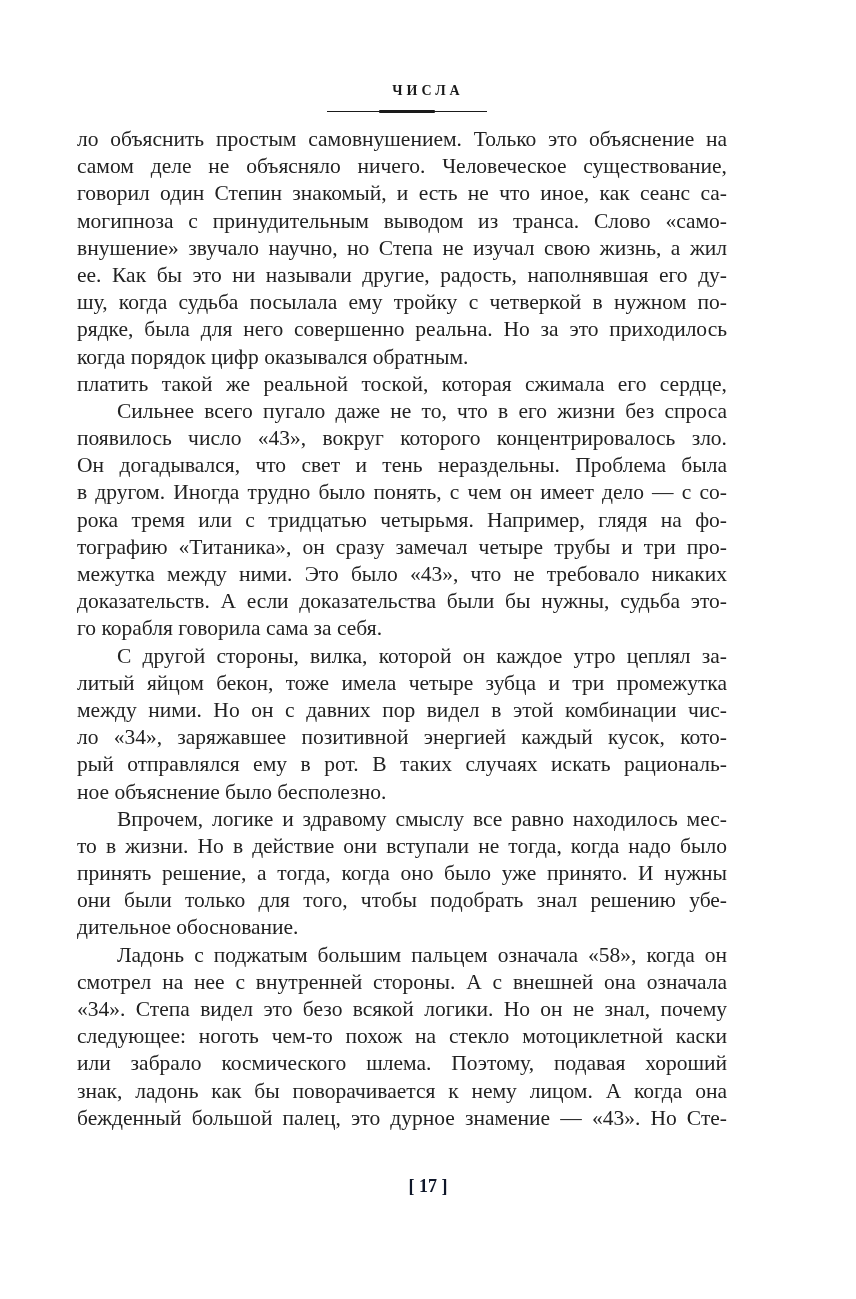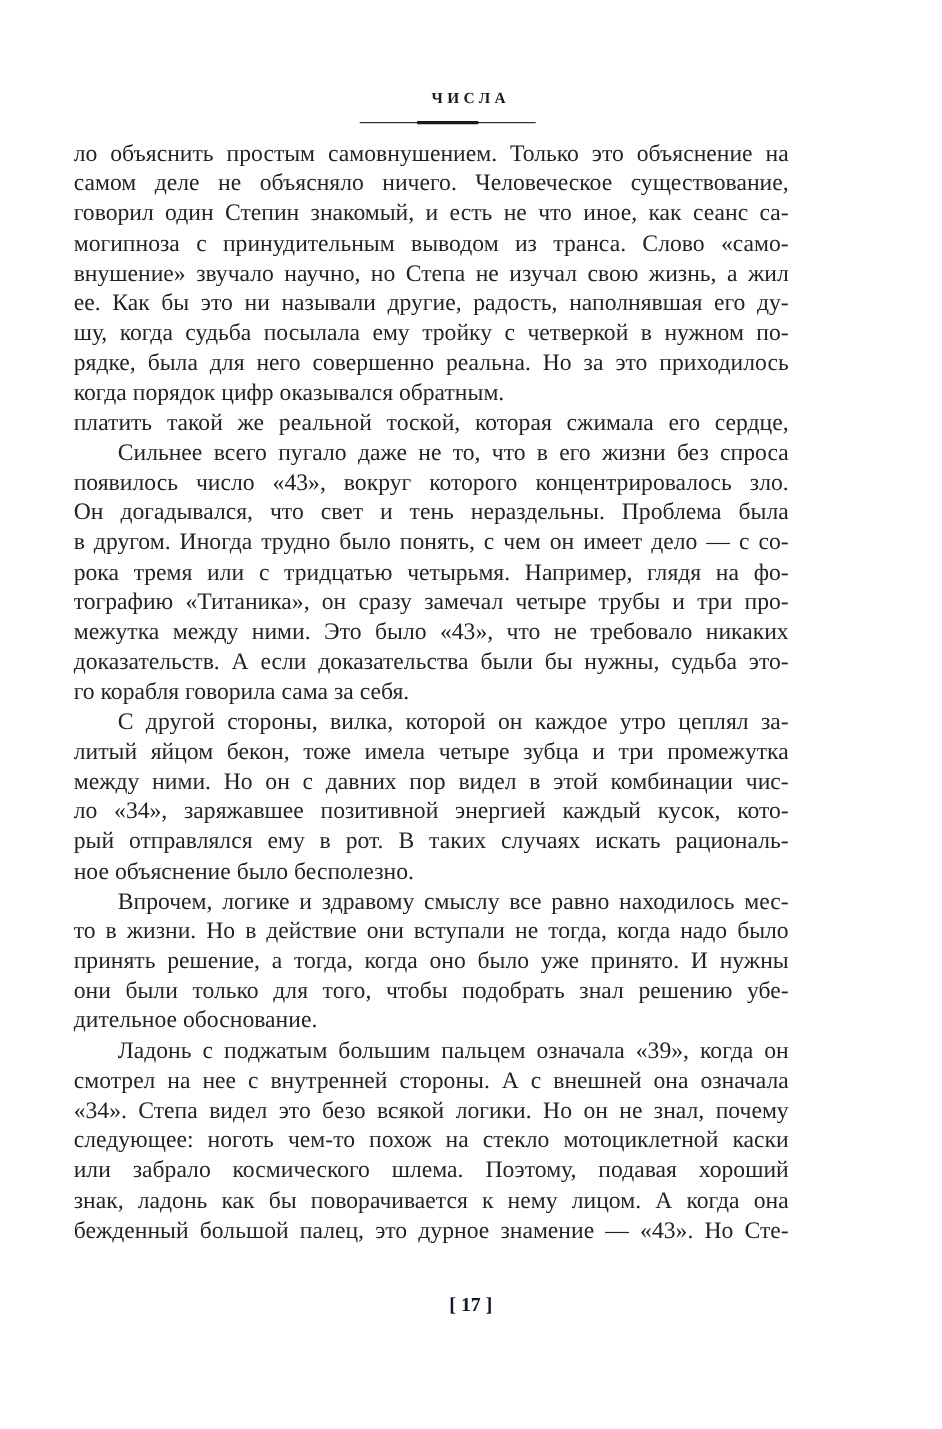--- a/index.html
+++ b/index.html
@@ -6,21 +6,21 @@
   body { width: 856px; height: 1299px; position: relative; overflow: hidden; }
   .page { position: absolute; left: 0; top: 0; width: 856px; height: 959px; background: #ffffff; }
   .running-head {
     position: absolute; top: 83px; left: 0; width: 856px; text-align: center;
     font-family: "Liberation Serif", "DejaVu Serif", serif;
     font-weight: bold; font-size: 14px; letter-spacing: 4px; color: #1a1a1a;
   }
   .head-rule { position: absolute; top: 111px; left: 327px; width: 160px; height: 1px; background: #1a1a1a; }
   .head-rule-bold { position: absolute; top: 110px; left: 379px; width: 56px; height: 3px; background: #1a1a1a; border-radius: 1px; }
   .text-block {
-    position: absolute; left: 67px; top: 126px; width: 650px;
+    position: absolute; left: 77px; top: 126px; width: 650px;
     font-family: "Liberation Serif", "DejaVu Serif", serif;
     font-size: 21.5px; line-height: 27.2px; color: #222222;
     text-align: justify;
   }
   .line { display: block; white-space: nowrap; text-align-last: justify; text-align: justify; height: 27.2px; }
   .line.last { text-align-last: left; }
   .line.indent { padding-left: 40px; }
   .folio {
     position: absolute; top: 1176px; left: 0; width: 856px; text-align: center;
     font-family: "Liberation Serif", "DejaVu Serif", serif;
@@ -59,21 +59,21 @@
       <span class="line">литый яйцом бекон, тоже имела четыре зубца и три промежутка</span>
       <span class="line">между ними. Но он с давних пор видел в этой комбинации чис-</span>
       <span class="line">ло «34», заряжавшее позитивной энергией каждый кусок, кото-</span>
       <span class="line">рый отправлялся ему в рот. В таких случаях искать рациональ-</span>
       <span class="line last">ное объяснение было бесполезно.</span>
       <span class="line indent">Впрочем, логике и здравому смыслу все равно находилось мес-</span>
       <span class="line">то в жизни. Но в действие они вступали не тогда, когда надо было</span>
       <span class="line">принять решение, а тогда, когда оно было уже принято. И нужны</span>
       <span class="line">они были только для того, чтобы подобрать знал решению убе-</span>
       <span class="line last">дительное обоснование.</span>
-      <span class="line indent">Ладонь с поджатым большим пальцем означала «39», когда он</span>
+      <span class="line indent">Ладонь с поджатым большим пальцем означала «58», когда он</span>
       <span class="line">смотрел на нее с внутренней стороны. А с внешней она означала</span>
       <span class="line">«34». Степа видел это безо всякой логики. Но он не знал, почему</span>
       <span class="line">следующее: ноготь чем-то похож на стекло мотоциклетной каски</span>
       <span class="line">или забрало космического шлема. Поэтому, подавая хороший</span>
       <span class="line">знак, ладонь как бы поворачивается к нему лицом. А когда она</span>
       <span class="line">бежденный большой палец, это дурное знамение — «43». Но Сте-</span>
     </div>
 
   <div class="folio">[ 17 ]</div>
 </div>

